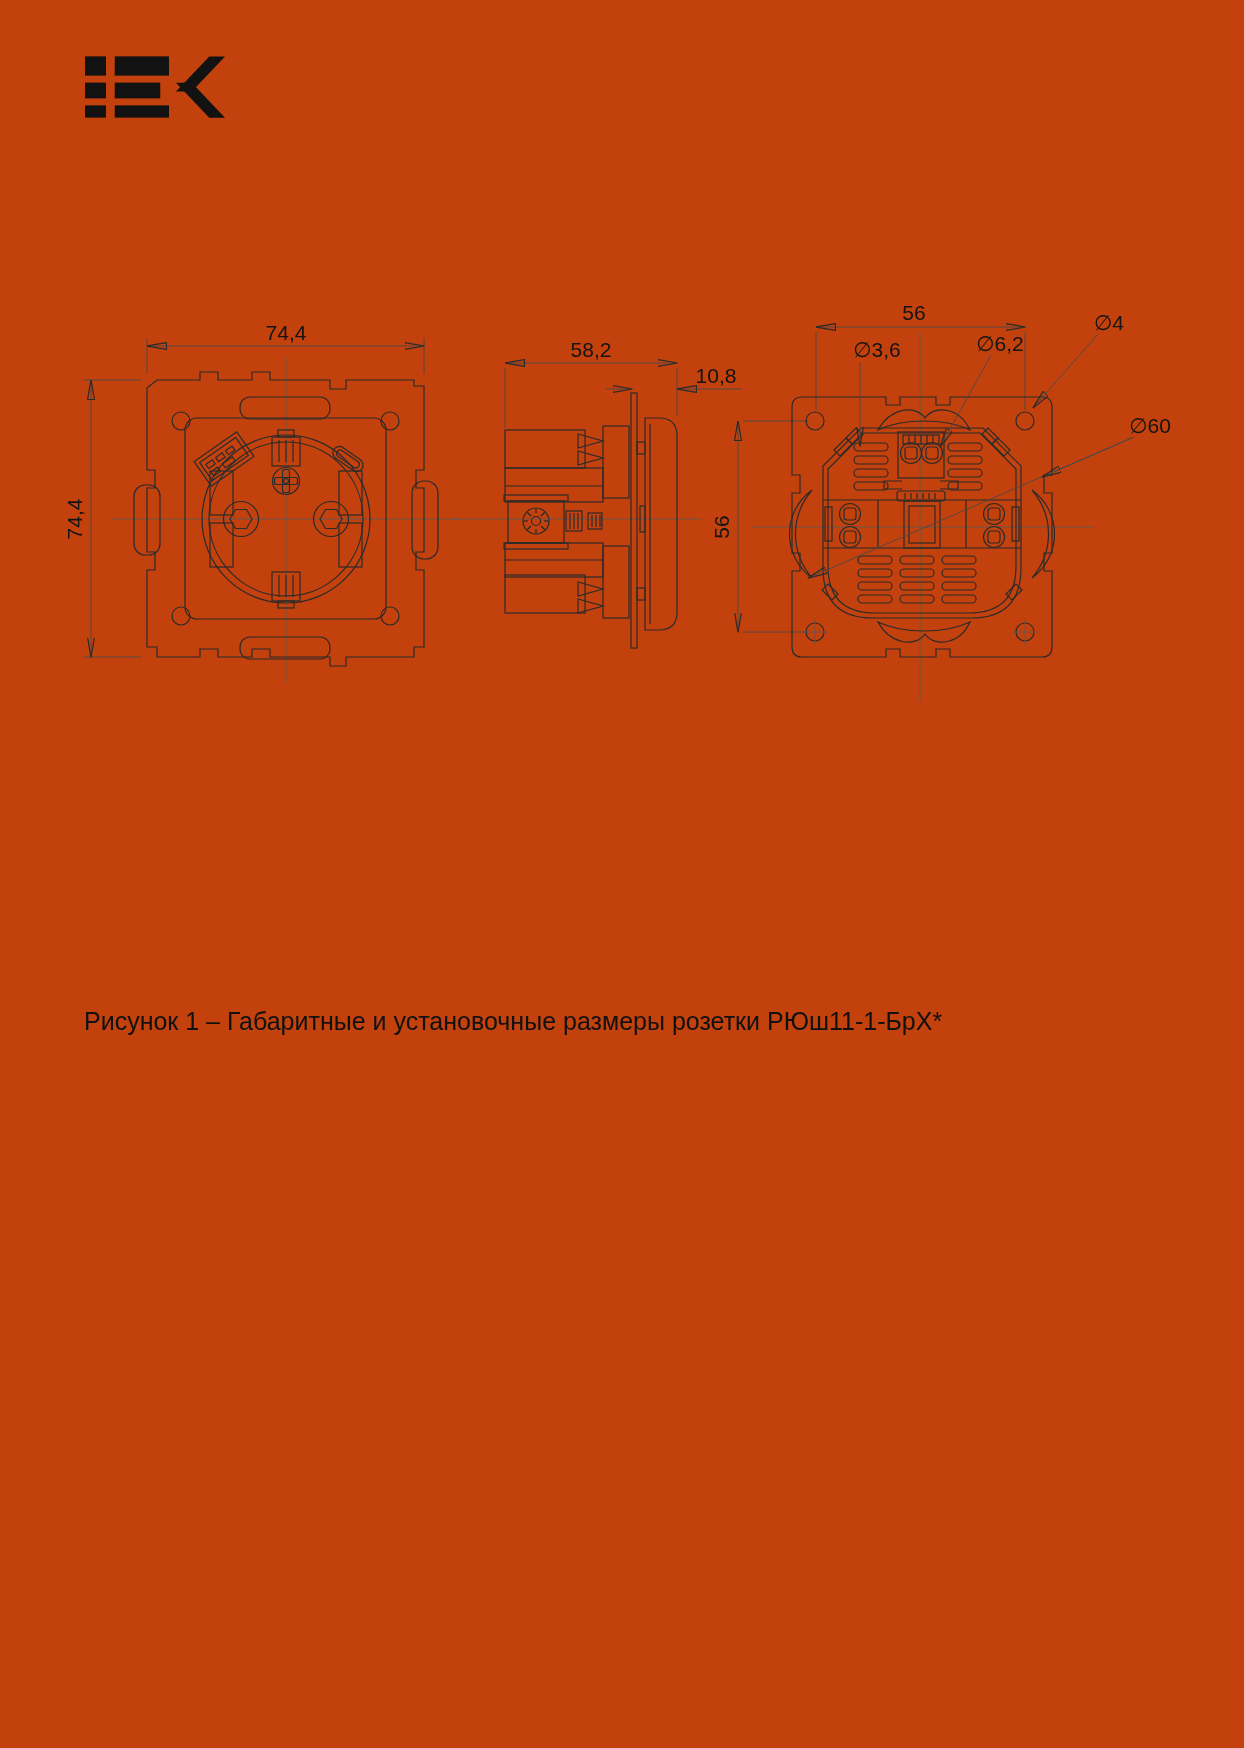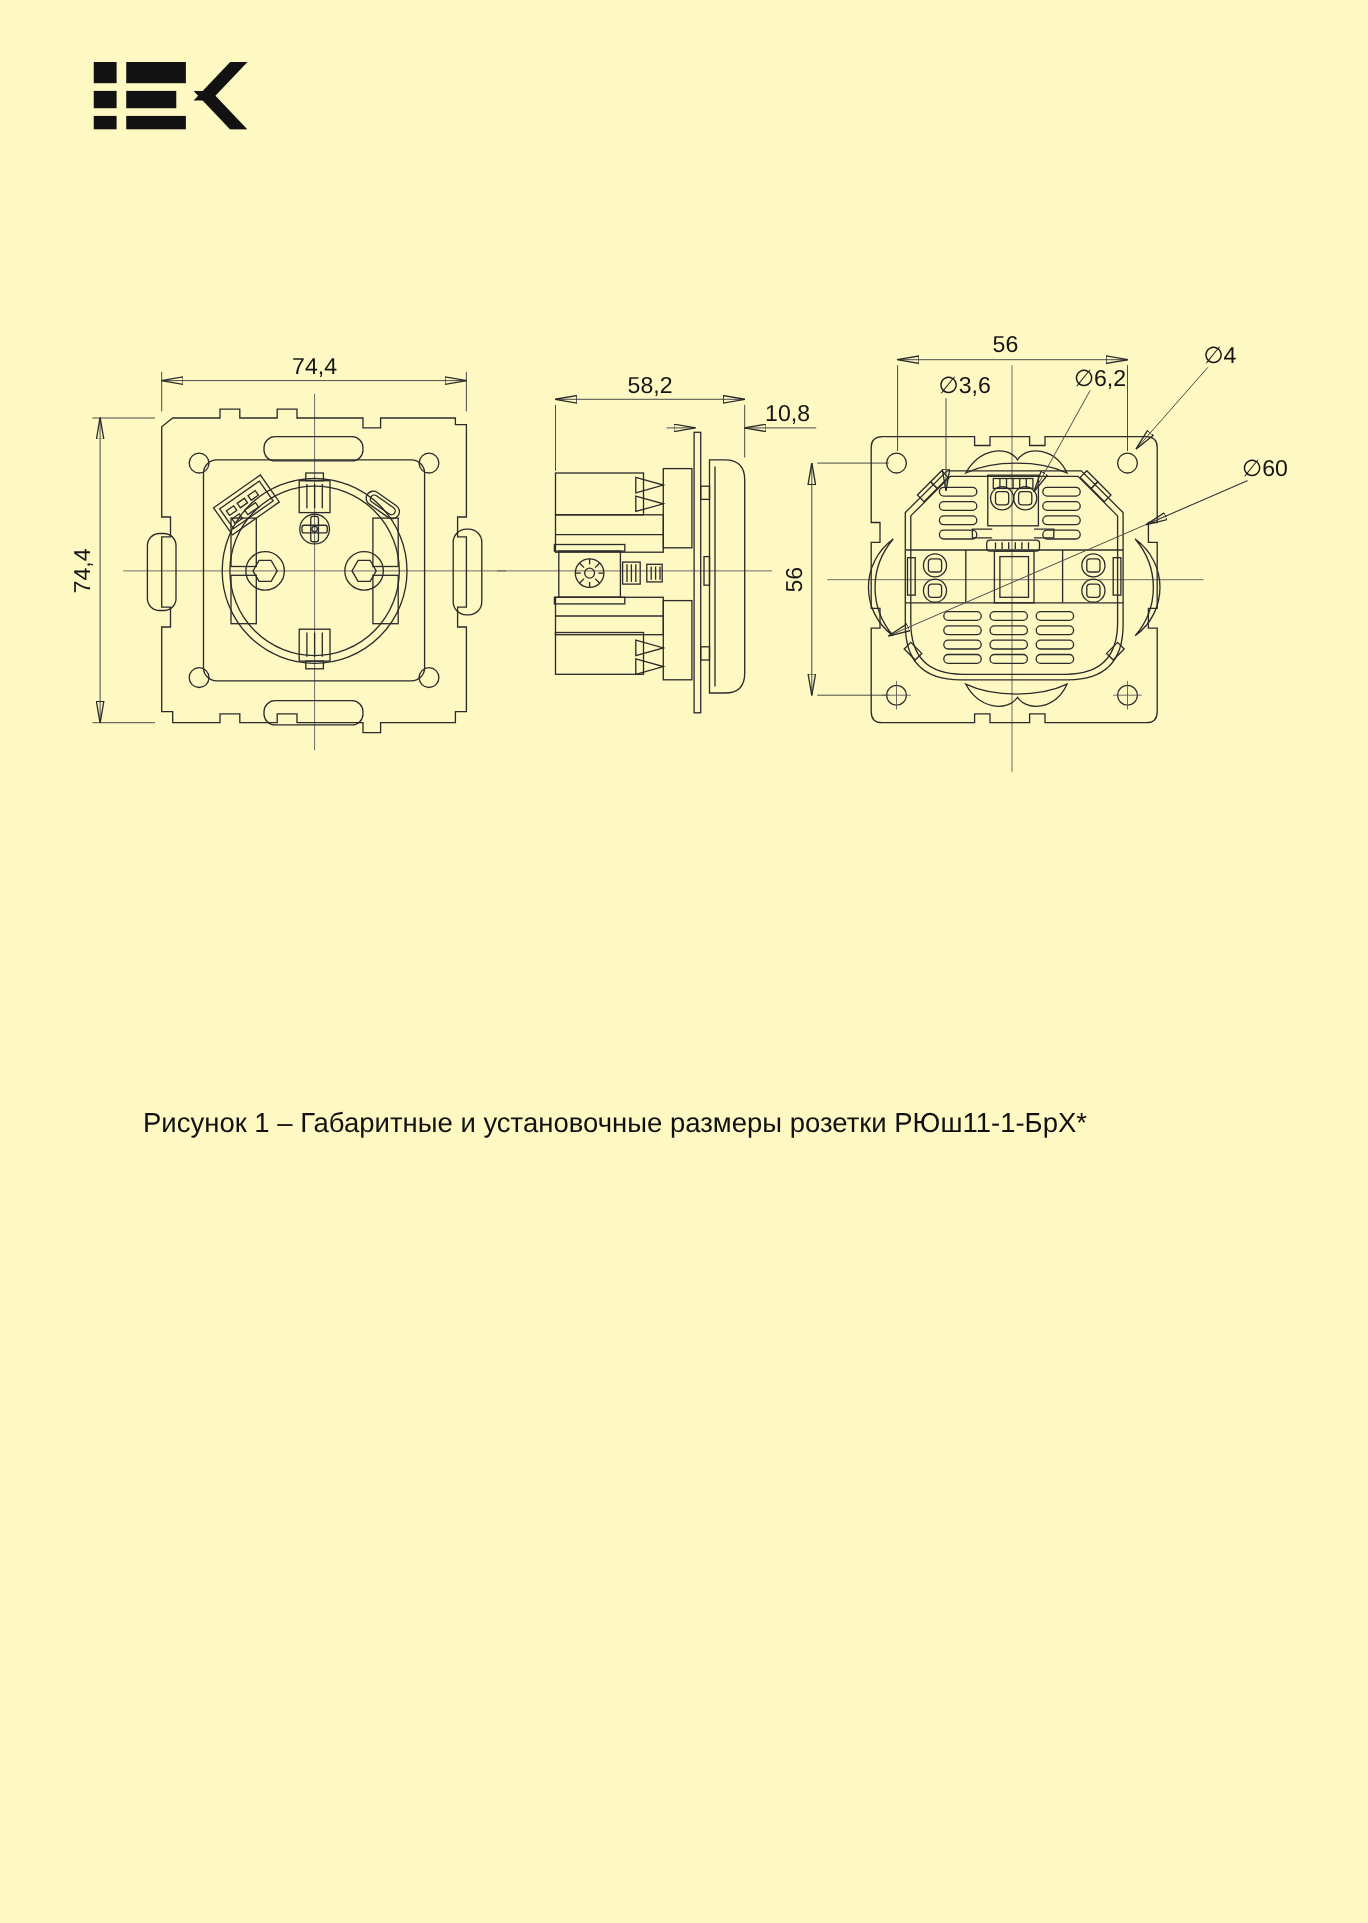--- a/index.html
+++ b/index.html
@@ -1,26 +1,26 @@
 <!DOCTYPE html>
 <html><head>
 <meta charset="utf-8">
 <style>
   html,body{margin:0;padding:0;background:#ffffff;}
   body{width:1244px;height:1748px;position:relative;font-family:"Liberation Sans",sans-serif;}
-  .page{position:absolute;inset:0;background:#fef9c3;}
+  .page{position:absolute;inset:0;background:#c2410c;}
   .logo{position:absolute;left:85px;top:56px;width:140px;height:62px;}
   .logo *{fill:#121212;stroke:none;}
   svg.draw{position:absolute;left:0;top:0;width:1244px;height:1748px;}
   svg.draw line,svg.draw path,svg.draw rect,svg.draw circle,svg.draw polygon,svg.draw polyline{
     fill:none;stroke:#2b2b2b;stroke-width:1.2;stroke-linejoin:miter;}
   svg.draw .thin{stroke:#4a4a4a;stroke-width:0.9;}
   svg.draw .hair{stroke:#5a5a5a;stroke-width:0.8;}
   svg.draw text{fill:#141414;stroke:none;font-family:"Liberation Sans",sans-serif;font-size:21px;}
-  .caption{position:absolute;left:84px;top:982px;font-size:25px;color:#111;white-space:nowrap;margin-left:46px;}
+  .caption{position:absolute;left:84px;top:982px;font-size:25px;color:#111;white-space:nowrap;}
 </style>
 </head>
 <body>
 
 <div class="page">
 
   <svg class="logo" viewBox="0 0 160 70" aria-label="IEK">
     <rect x="0" y="0" width="24" height="22"></rect>
     <rect x="0" y="30" width="24" height="18"></rect>
     <rect x="0" y="56" width="24" height="14"></rect>

